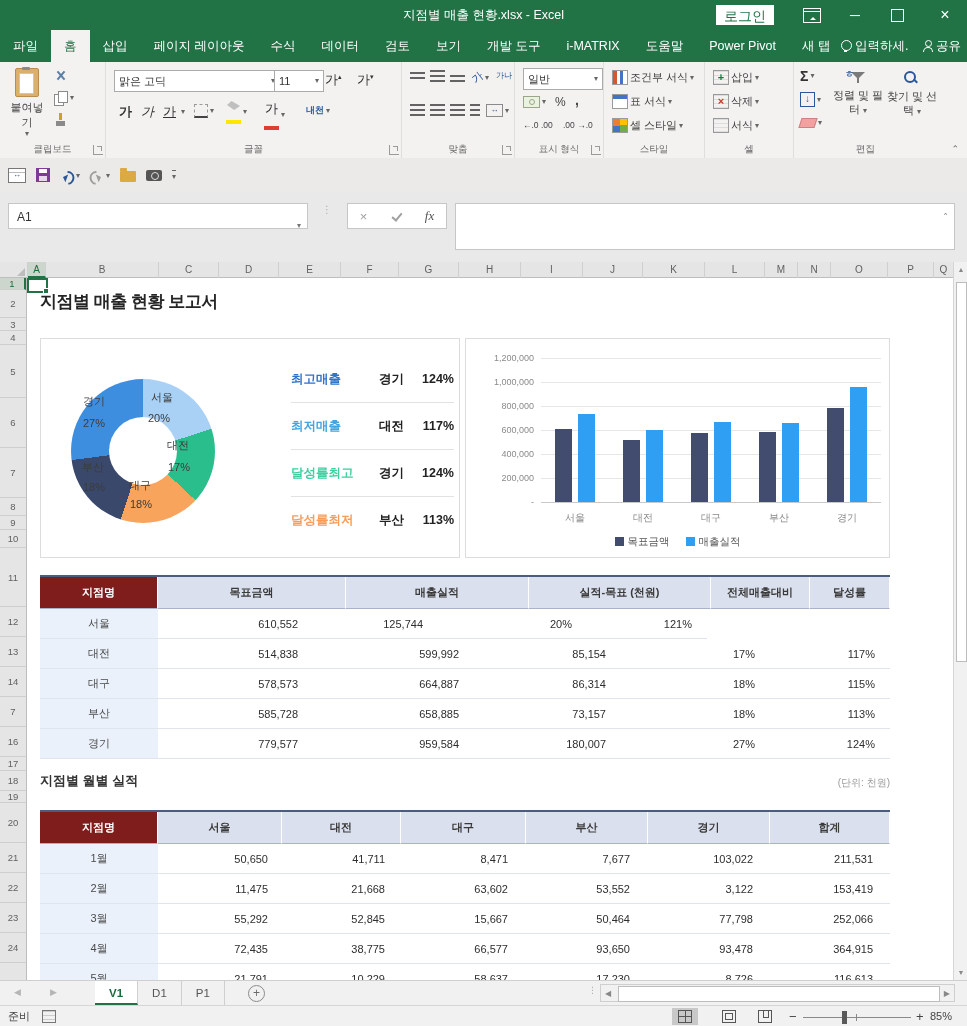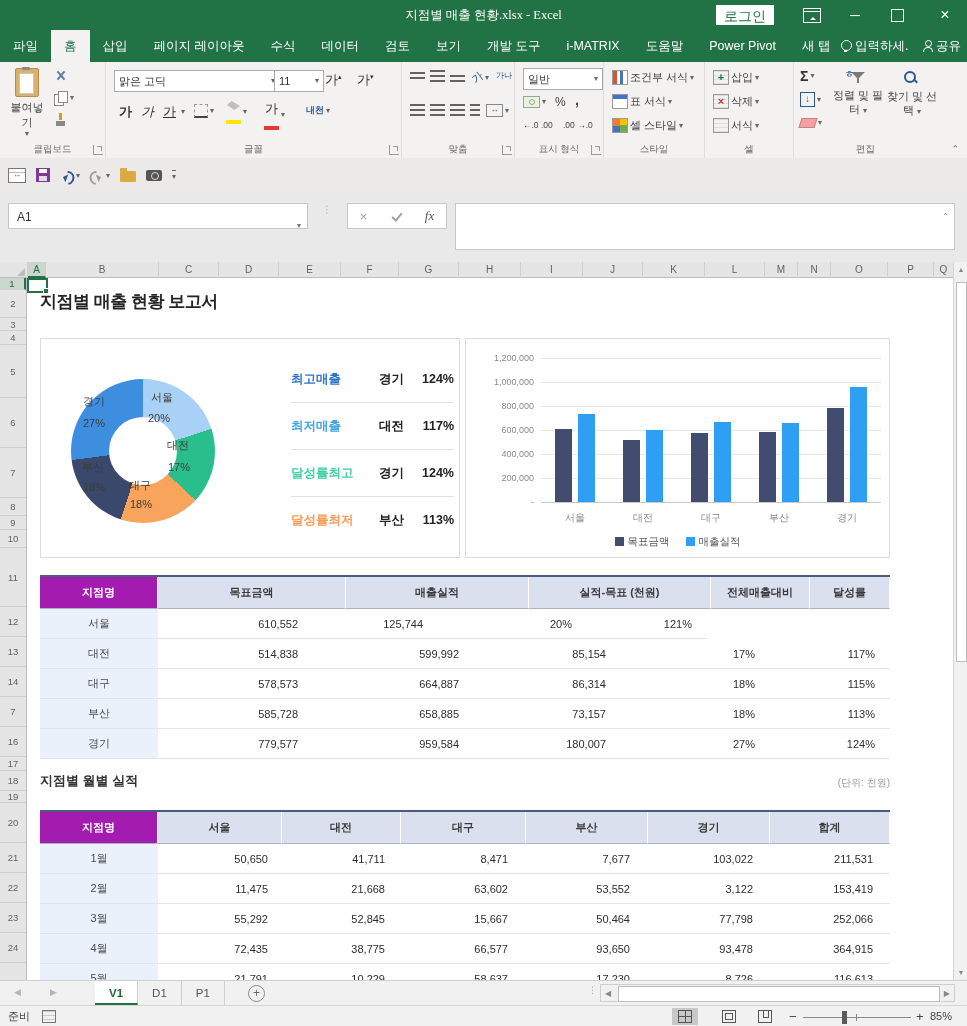--- a/index.html
+++ b/index.html
@@ -1,21 +1,21 @@
 <!DOCTYPE html>
 <html><head>
 <meta charset="utf-8">
 <style>
   html,body{margin:0;padding:0;background:#888;}
   #app{position:relative;width:967px;height:1026px;background:#fff;overflow:hidden;
        font-family:"Liberation Sans","DejaVu Sans",sans-serif;-webkit-font-smoothing:antialiased;}
   .abs{position:absolute;}
   
   .titlebar{position:absolute;left:0;top:0;width:967px;height:30px;background:#217346;color:#fff;}
-  .tb-title{position:absolute;left:0;right:0;top:0;height:30px;line-height:30px;text-align:center;font-size:12.5px;font-family:Liberation Serif, serif;}
+  .tb-title{position:absolute;left:0;right:0;top:0;height:30px;line-height:30px;text-align:center;font-size:12.5px;}
   .login{position:absolute;left:716px;top:5px;width:58px;height:20px;background:#fff;color:#217346;
          font-size:14px;border:none;line-height:20px;text-align:center;cursor:pointer;}
   .tbico{position:absolute;top:0;height:30px;width:34px;color:#fff;text-align:center;line-height:30px;font-size:14px;}
   .rdo-box{position:absolute;left:803px;top:8px;width:16px;height:13px;border:1px solid #fff;}
   .rdo-box:before{content:"";position:absolute;left:0;top:2px;width:16px;height:1px;background:#fff;}
   .rdo-box:after{content:"";position:absolute;left:6px;top:5px;width:0;height:0;border:3px solid transparent;border-bottom-color:#fff;}
   .minbtn{left:838px;} .maxsq{position:absolute;left:891px;top:9px;width:11px;height:11px;border:1px solid #fff;}
   .closebtn{left:928px;font-size:16px;}
   
   .tabrow{position:absolute;left:0;top:30px;width:967px;height:32px;background:#217346;display:flex;align-items:flex-end;}
@@ -147,21 +147,21 @@
   .bar{position:absolute;width:17px;}
   .catlab{position:absolute;width:64px;text-align:center;font-size:10px;color:#8a8a8a;}
   .legend{position:absolute;left:0;right:0;bottom:8px;display:flex;justify-content:center;gap:16px;font-size:10.5px;color:#555;}
   .legend .sw{display:inline-block;width:9px;height:9px;margin-right:4px;vertical-align:-1px;}
   
   .xtable{position:absolute;left:13px;width:850px;border-top:2px solid #4a5d7e;}
   .trow{display:flex;}
   .thead{height:32px;}
   .th{box-sizing:border-box;height:32px;display:flex;align-items:center;justify-content:center;
       background:#dbe0ee;font-size:11px;font-weight:bold;color:#3a3a3a;border-right:1px solid #fff;border-bottom:1px solid #a8b2c8;}
-  .th0{background:#a21caf;color:#fff;}
+  .th0{background:#7f1d1d;color:#fff;}
   .td{box-sizing:border-box;height:30px;display:flex;align-items:center;font-size:11px;color:#2e2e2e;border-bottom:1px solid #e0e4ec;background:#fff;justify-content:flex-end;}
   .tdname{background:#eaf1fb;color:#4a4a4a;justify-content:center;}
   .sec2{position:absolute;left:13px;top:494px;font-size:13px;font-weight:bold;color:#333;}
   .unit{position:absolute;top:498px;font-size:10px;color:#9a9a9a;}
   
   .vscroll{position:absolute;left:953px;top:262px;width:14px;height:718px;background:#f1f1f1;border-left:1px solid #d5d5d5;box-sizing:border-box;}
   .varrow{position:absolute;left:0;width:14px;text-align:center;font-size:7px;color:#888;}
   .vthumb{position:absolute;left:2px;top:20px;width:9px;height:378px;background:#fff;border:1px solid #bdbdbd;}
   .tabbar{position:absolute;left:0;top:980px;width:967px;height:25px;background:#f1f1f1;border-top:1px solid #cfcfcf;box-sizing:border-box;}
   .tnav{position:absolute;top:6px;font-size:9px;color:#b5b5b5;}

